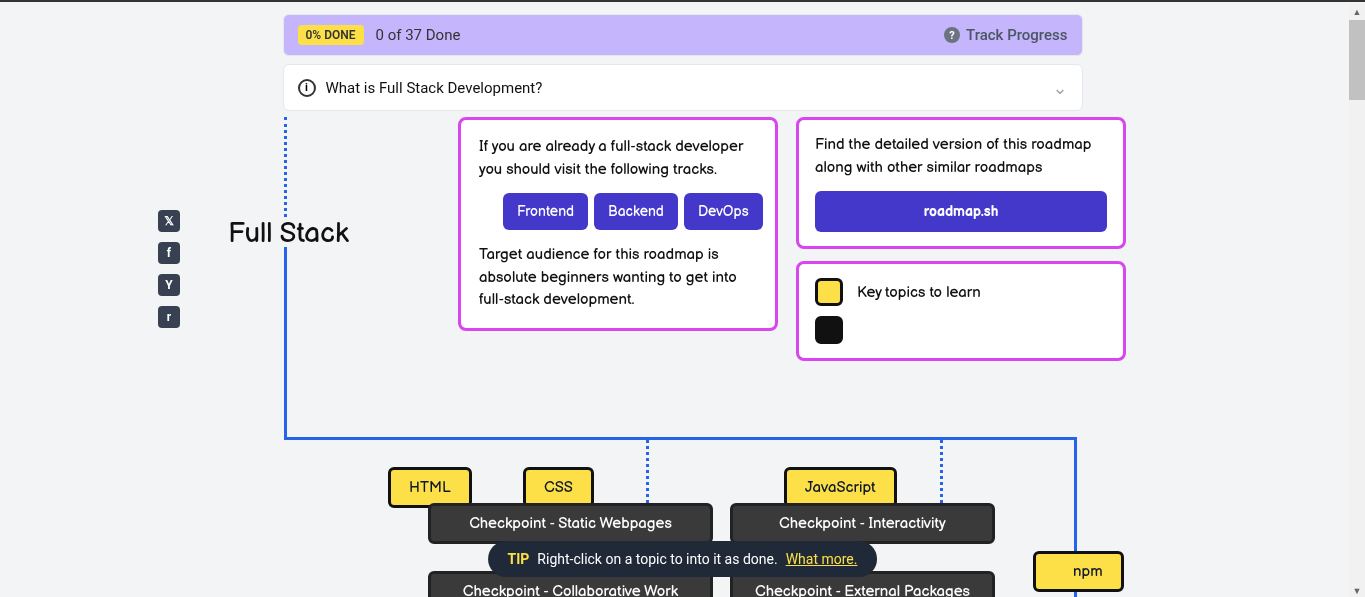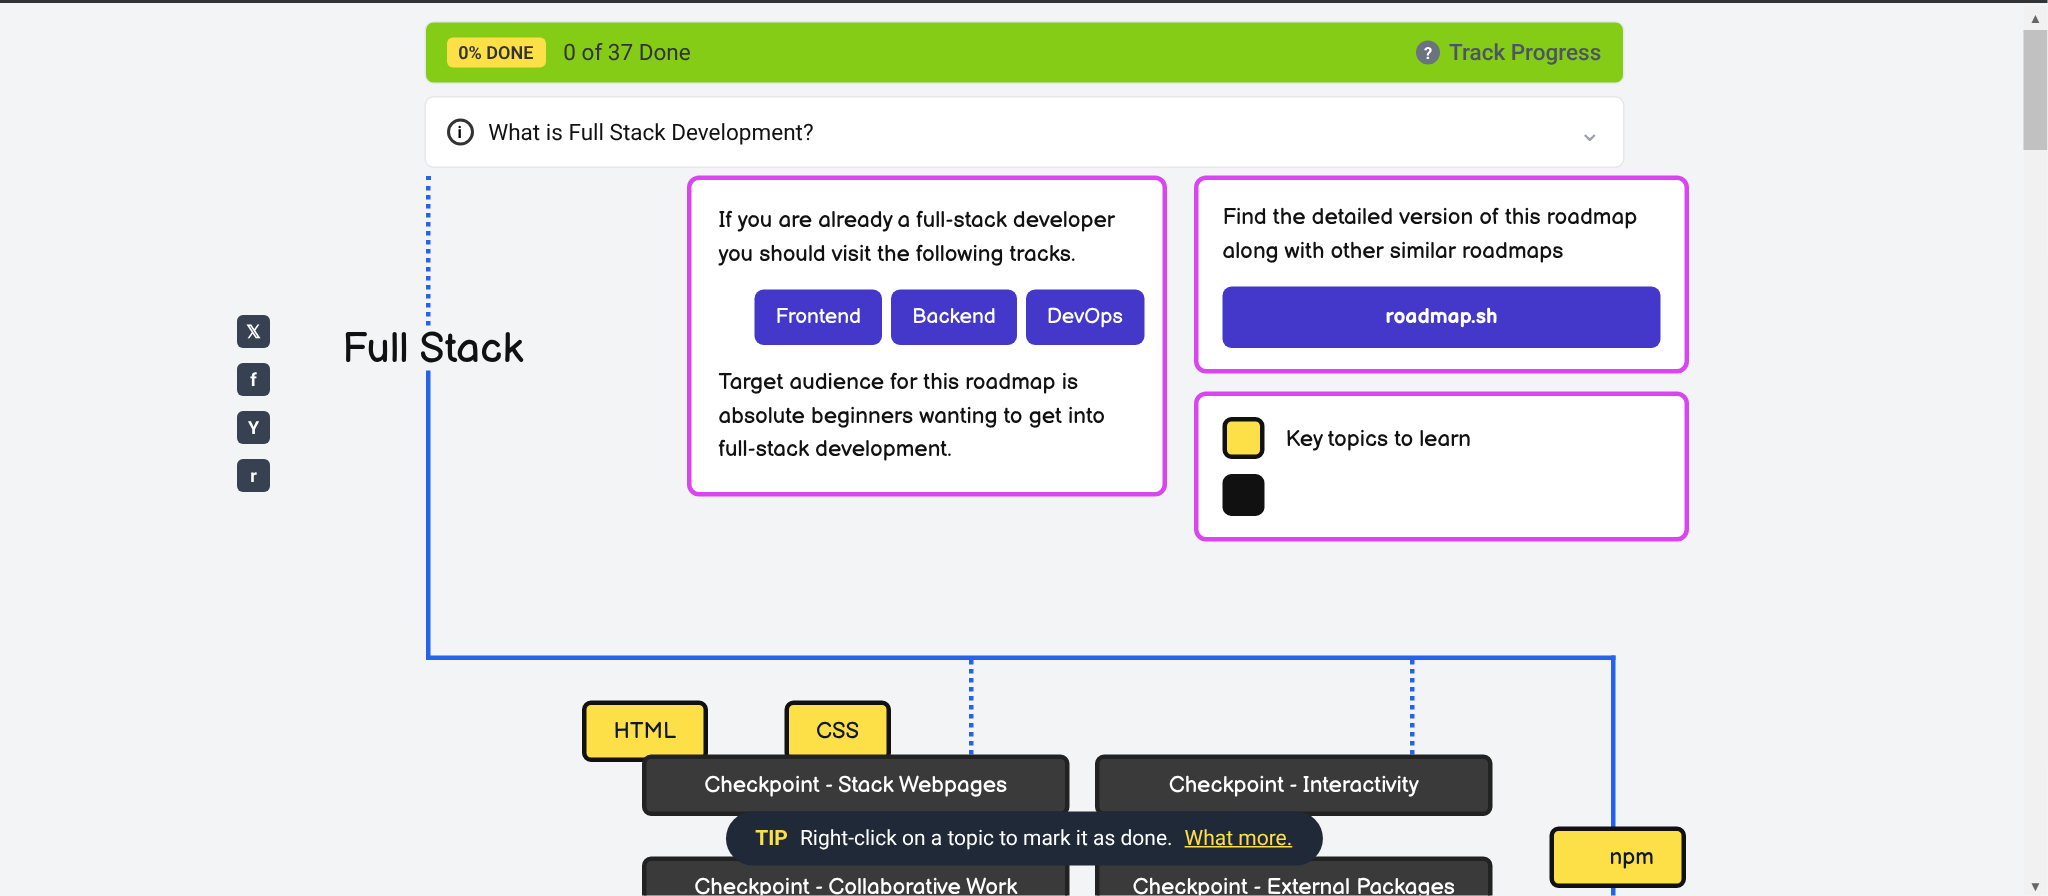--- a/index.html
+++ b/index.html
@@ -11,21 +11,21 @@
       overflow: hidden;
       position: relative;
       border-top: 2px solid #333;
     }
     .main-container {
       width: 800px;
       margin: 0 auto;
       padding-top: 12px;
     }
     .progress-bar {
-      background: #84cc16;
+      background: #c4b5fd;
       border: 1px solid #e5e7eb;
       border-radius: 6px;
       padding: 10px 14px;
       display: flex;
       align-items: center;
       justify-content: space-between;
       margin-bottom: 8px;
     }
     .progress-left {
       display: flex;
@@ -350,31 +350,32 @@
       <div class="legend-swatch swatch-yellow"></div>
       <span class="legend-text">Key topics to learn</span>
     </div>
     <div class="legend-item">
       <div class="legend-swatch swatch-black"></div>
     </div>
   </div>
 
   <div class="node node-yellow" style="left:388px; top:302px;">HTML</div>
   <div class="node node-yellow" style="left:523px; top:302px;">CSS</div>
+  <div class="node node-yellow" style="left:784px; top:302px;">JavaScript</div>
   <div class="node node-yellow" style="left:1033px; top:386px;padding-left:37px;">npm</div>
 
-  <div class="node node-dark" style="left:428px; top:386px; width:285px;">Checkpoint - Stack Webpages</div>
+  <div class="node node-dark" style="left:428px; top:386px; width:285px;">Checkpoint - Static Webpages</div>
   <div class="node node-dark" style="left:730px; top:386px; width:265px;">Checkpoint - Interactivity</div>
   <div class="node node-dark" style="left:428px; top:454px; width:285px;">Checkpoint - Collaborative Work</div>
   <div class="node node-dark" style="left:730px; top:454px; width:265px;">Checkpoint - External Packages</div>
 </div>
 
 <div class="tip-bar">
   <span class="tip-label">TIP</span>
-  <span>Right-click on a topic to mark it as done.</span>
+  <span>Right-click on a topic to into it as done.</span>
   <span class="tip-link">What more.</span>
 </div>
 
 <div class="scrollbar">
   <div class="scroll-arrow" style="top:0;">▲</div>
   <div class="scrollbar-thumb" style="top:16px;"></div>
   <div class="scroll-arrow" style="bottom:0;">▼</div>
 </div>
 
 </body></html>

